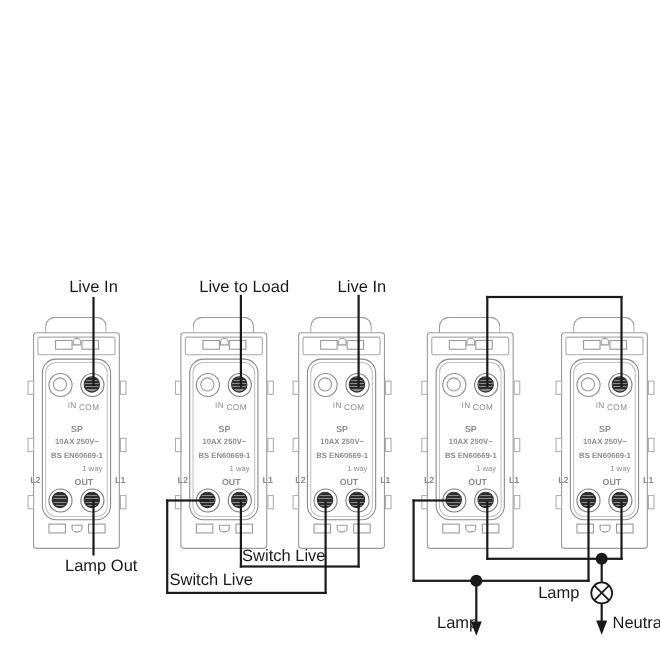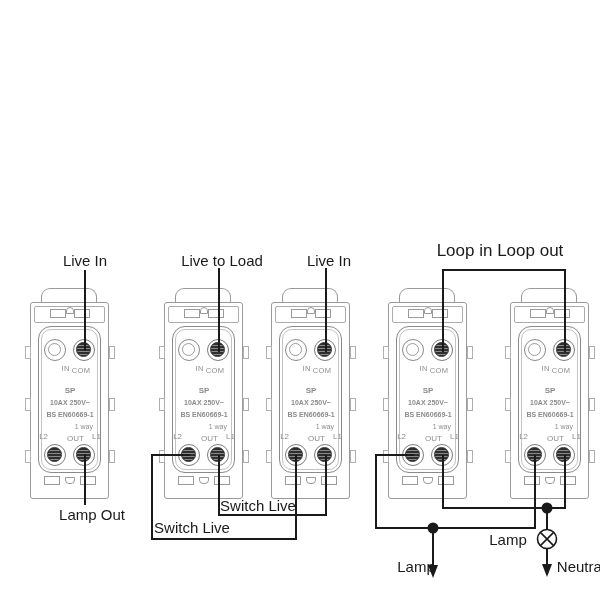--- a/index.html
+++ b/index.html
@@ -47,32 +47,31 @@
   .b-left { left:22px; top:158px; }
   .b-right{ left:51px; top:158px; }
   .m-text { position:absolute; left:4px; width:88px; text-align:center;
             color:#8c8c8c; line-height:1; }
   .m-incom  { top:79px; left:10px; font-size:7.5px; letter-spacing:.4px; }
   .m-incom .drop { display:inline-block; transform:translateY(2px); margin-left:2px; }
   .m-sp     { top:101px; font-size:8px;  font-weight:bold; }
   .m-rating { top:113px; font-size:7px;  font-weight:bold; }
   .m-std    { top:125px; font-size:7px;  font-weight:bold; }
   .m-way    { top:137px; left:auto; right:25px; width:auto; font-size:7px; }
-  .m-lout   { top:147px; font-size:8px; display:flex; justify-content:center; gap:8px; }
+  .m-lout   { top:147px; font-size:8px; display:flex; justify-content:flex-end; gap:20px;font-weight:bold; }
   .m-lout .drop { transform:translateY(2px);padding-left:11px; }
   
   .m1{left:22px;} .m2{left:156px;} .m3{left:263px;} .m4{left:380px;} .m5{left:502px;}
   .lamp-svg { position:absolute; left:535px; top:527px; }
 </style>
 </head>
 <body>
 
 <div id="canvas">
 
-  <div class="lbl big" style="left:500px; top:242px;">Loop in Loop out</div>
 
   <div class="lbl" style="left:85px;  top:253px;">Live In</div>
   <div class="lbl" style="left:222px; top:253px;">Live to Load</div>
   <div class="lbl" style="left:329px; top:253px;">Live In</div>
   <div class="lbl" style="left:92px;  top:507px;">Lamp Out</div>
   <div class="lbl" style="left:258px; top:498px;">Switch Live</div>
   <div class="lbl" style="left:192px; top:520px;">Switch Live</div>
   <div class="lbl" style="left:416px; top:559px;">Lamp</div>
   <div class="lbl" style="left:508px; top:532px;">Lamp</div>
   <div class="lbl" style="left:552px; top:559px;margin-left:29px;">Neutral</div>

